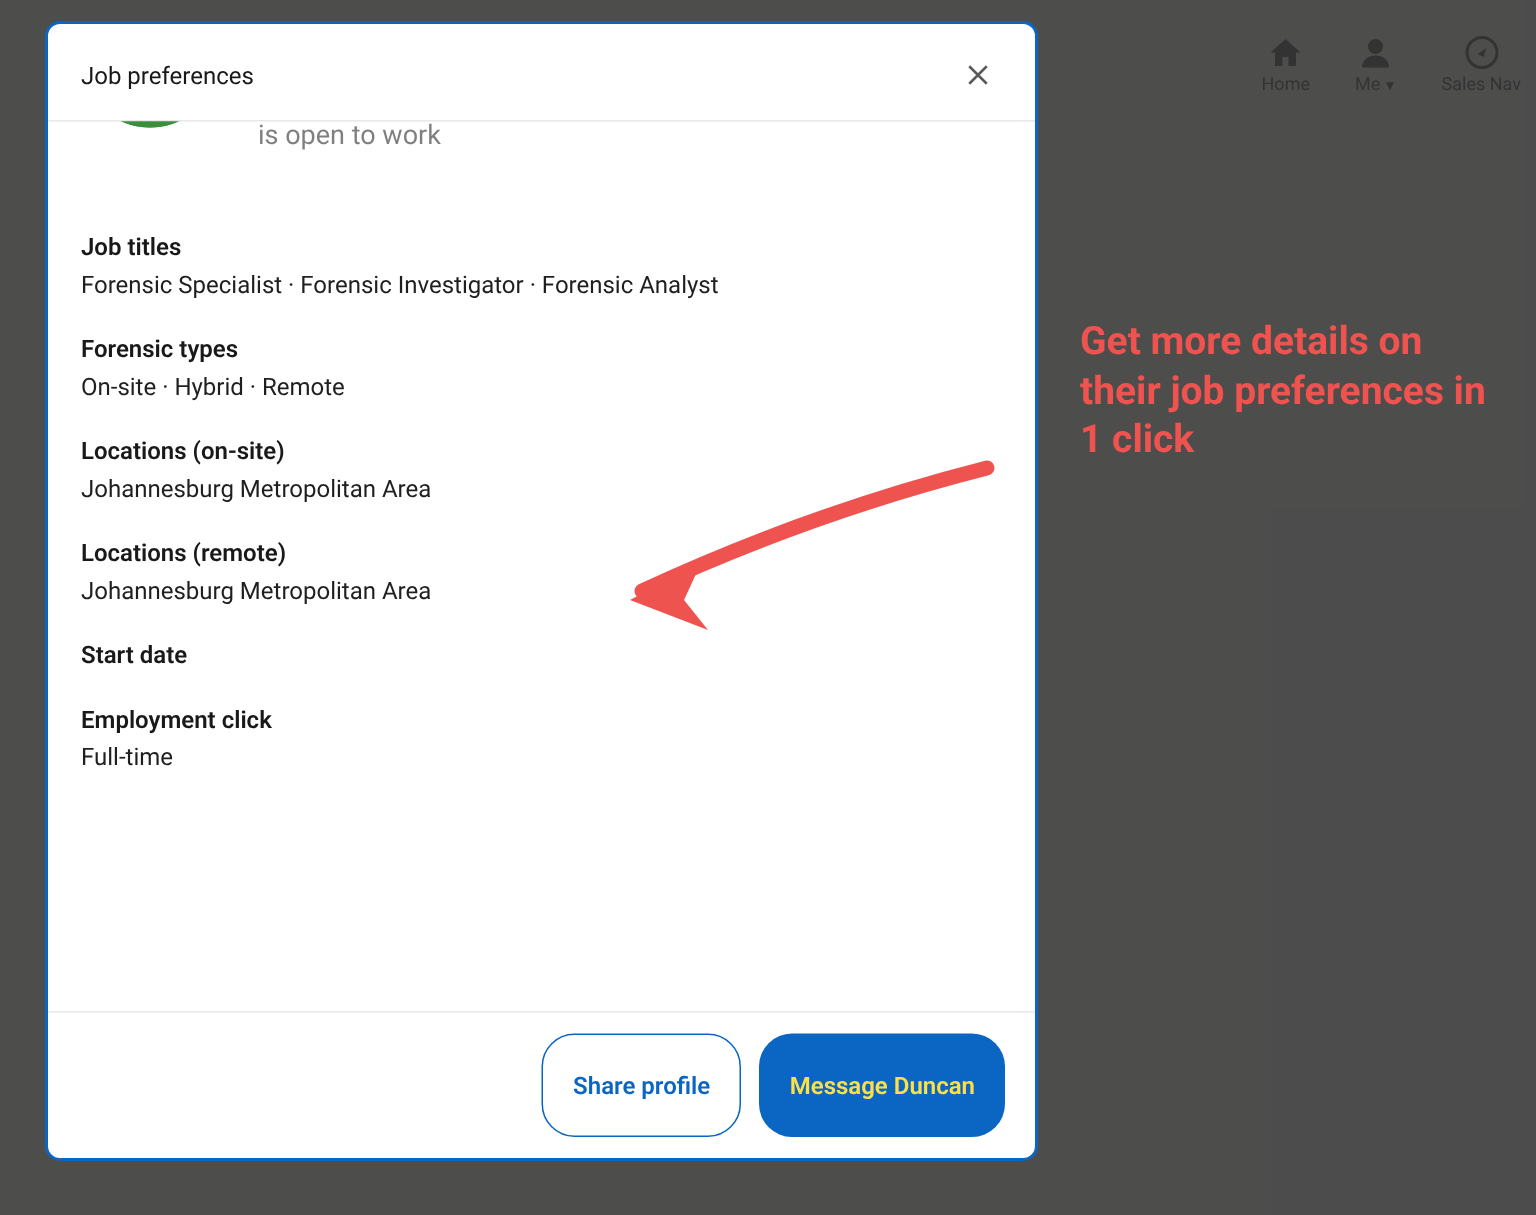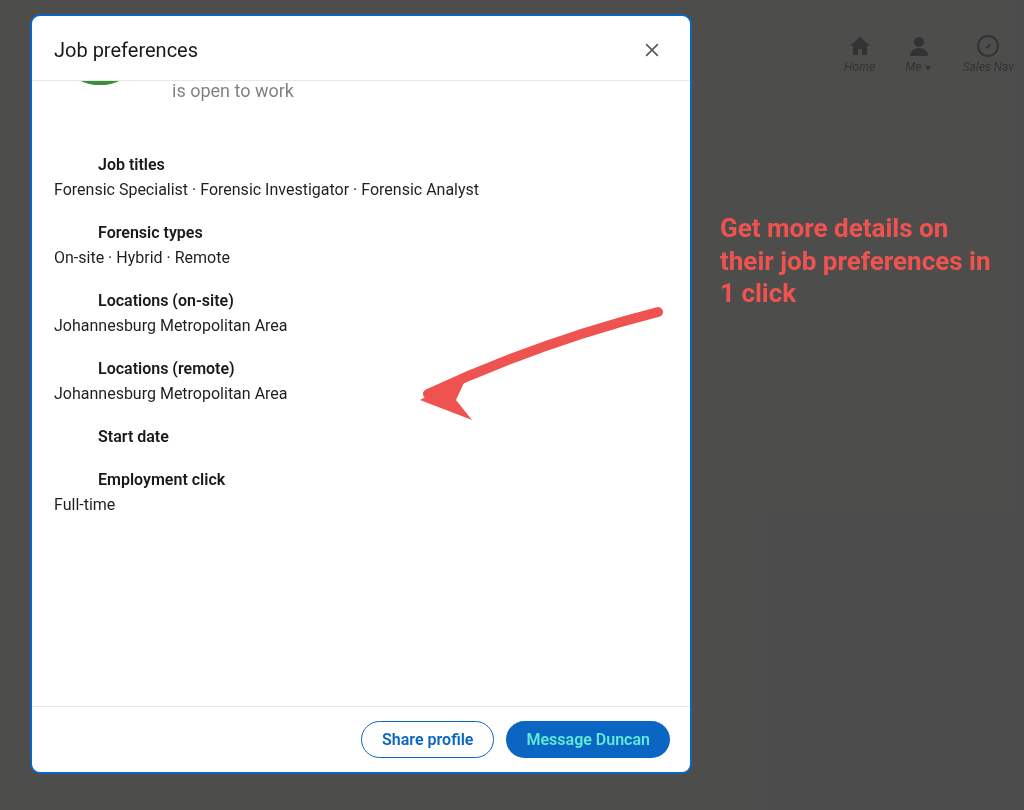--- a/index.html
+++ b/index.html
@@ -22,27 +22,26 @@
     }
     .dim-overlay {
       position: absolute;
       inset: 0;
       background: rgba(40, 40, 40, 0.82);
       z-index: 5;
     }
     
     .top-nav {
       position: absolute;
-      top: 16px;
+      top: 5px;
       right: 10px;
       display: flex;
       gap: 30px;
       padding-top: 18px;
       z-index: 2;
-      font-style: italic;
     }
     .top-nav-item {
       display: flex;
       flex-direction: column;
       align-items: center;
       color: #666;
       font-size: 12px;
       gap: 2px;
     }
     .top-nav-item svg {
@@ -70,21 +69,21 @@
       overflow: hidden;
     }
     .modal-header {
       display: flex;
       align-items: center;
       justify-content: space-between;
       padding: 18px 22px 14px 22px;
       border-bottom: 1px solid #e8e8e8;
     }
     .modal-title {
-      font-size: 20px;
+      font-size: 16px;
       font-weight: 400;
       color: rgba(0,0,0,0.9);
     }
     .close-btn {
       width: 32px;
       height: 32px;
       display: flex;
       align-items: center;
       justify-content: center;
       cursor: pointer;
@@ -147,51 +146,50 @@
       text-align: center;
     }
     .pref-section {
       margin-bottom: 24px;
     }
     .pref-label {
       font-size: 16px;
       font-weight: 600;
       color: rgba(0,0,0,0.9);
       margin-bottom: 6px;
-      margin-left: 44px;
     }
     .pref-value {
       font-size: 16px;
       font-weight: 400;
       color: rgba(0,0,0,0.88);
     }
     .modal-footer {
       border-top: 1px solid #e8e8e8;
       padding: 14px 20px;
       display: flex;
       justify-content: flex-end;
       gap: 12px;
     }
     .btn {
-      padding: 8px 20px;
+      padding: 24px 20px;
       border-radius: 22px;
       font-size: 16px;
       font-weight: 600;
       cursor: pointer;
       border: none;
       font-family: inherit;
     }
     .btn-outline {
       background: #fff;
       color: #0a66c2;
       border: 1.5px solid #0a66c2;
     }
     .btn-primary {
       background: #0a66c2;
-      color: #5eead4;
+      color: #fde047;
     }
     
     .callout {
       position: absolute;
       top: 212px;
       left: 720px;
       width: 280px;
       z-index: 12;
       color: #ef5350;
       font-size: 26px;

